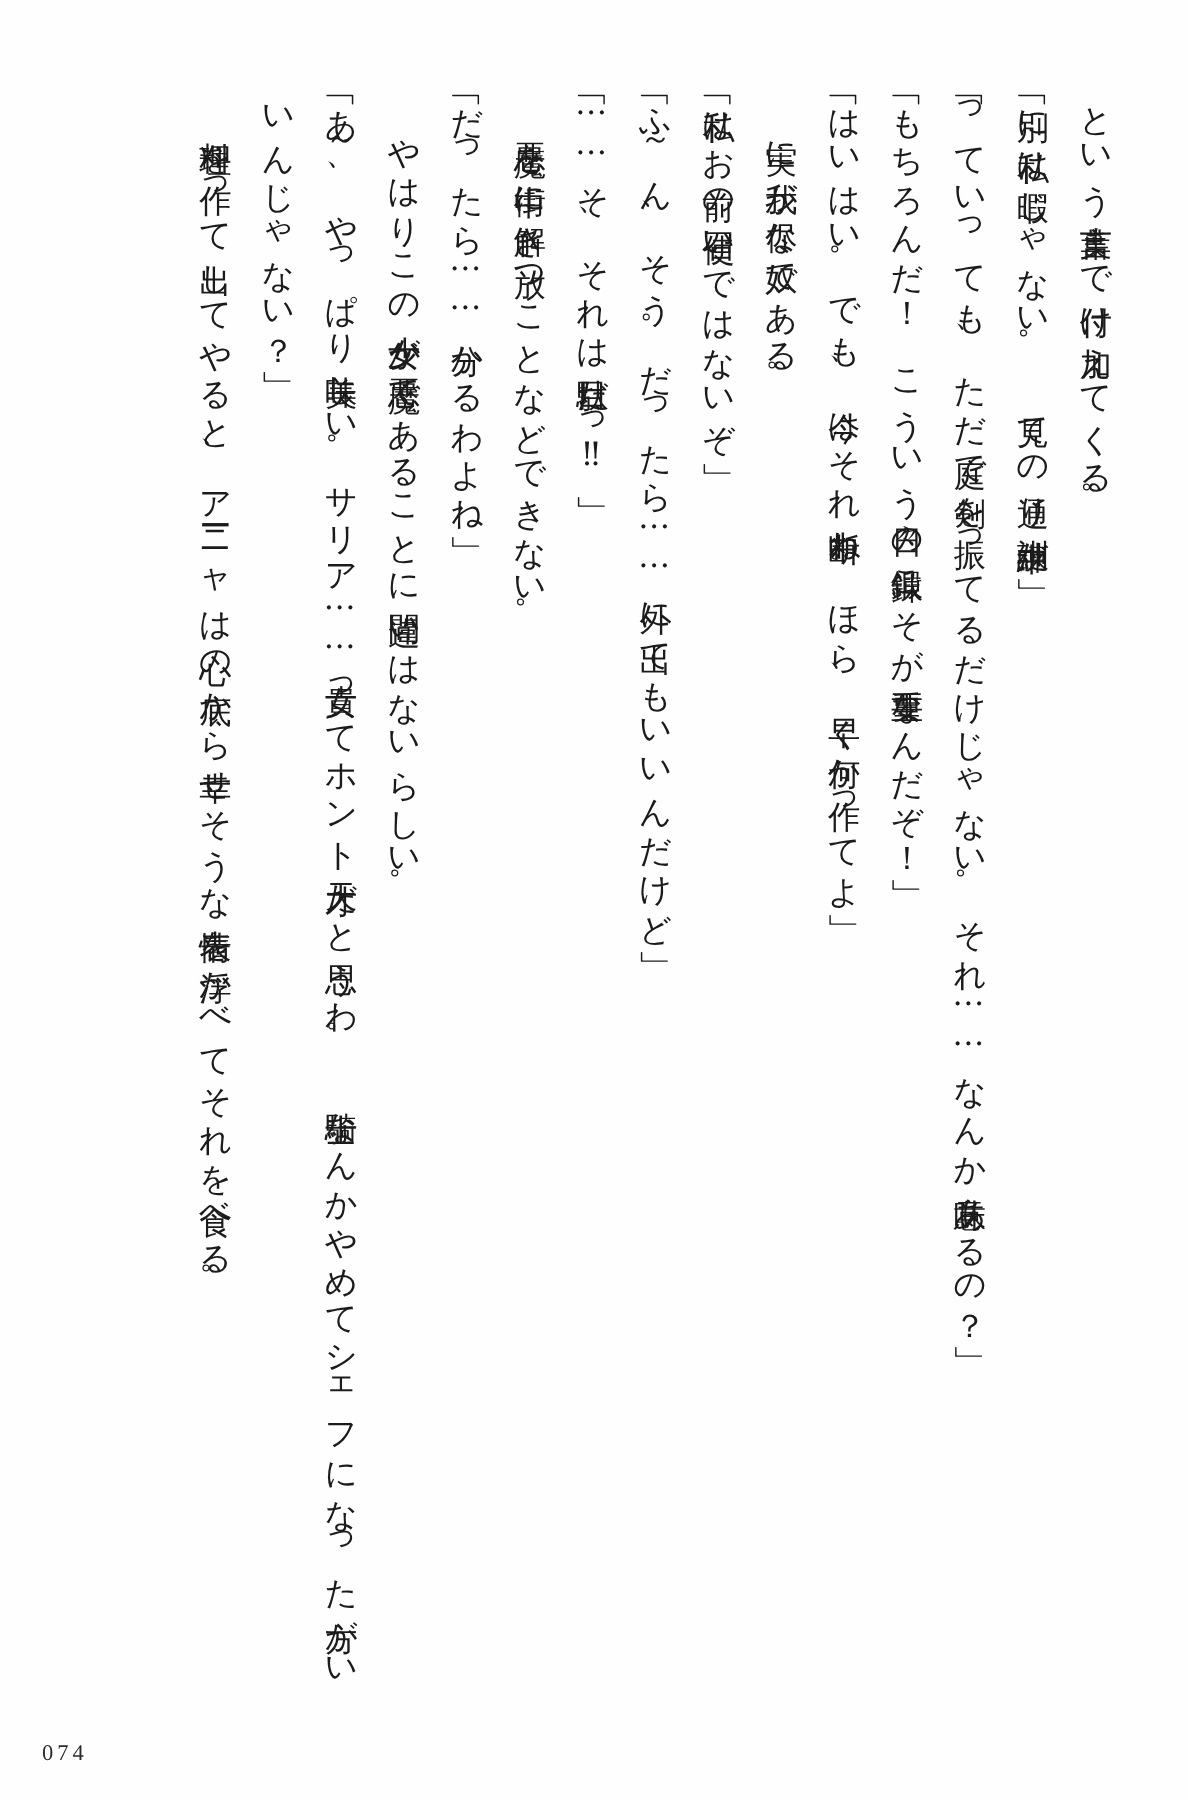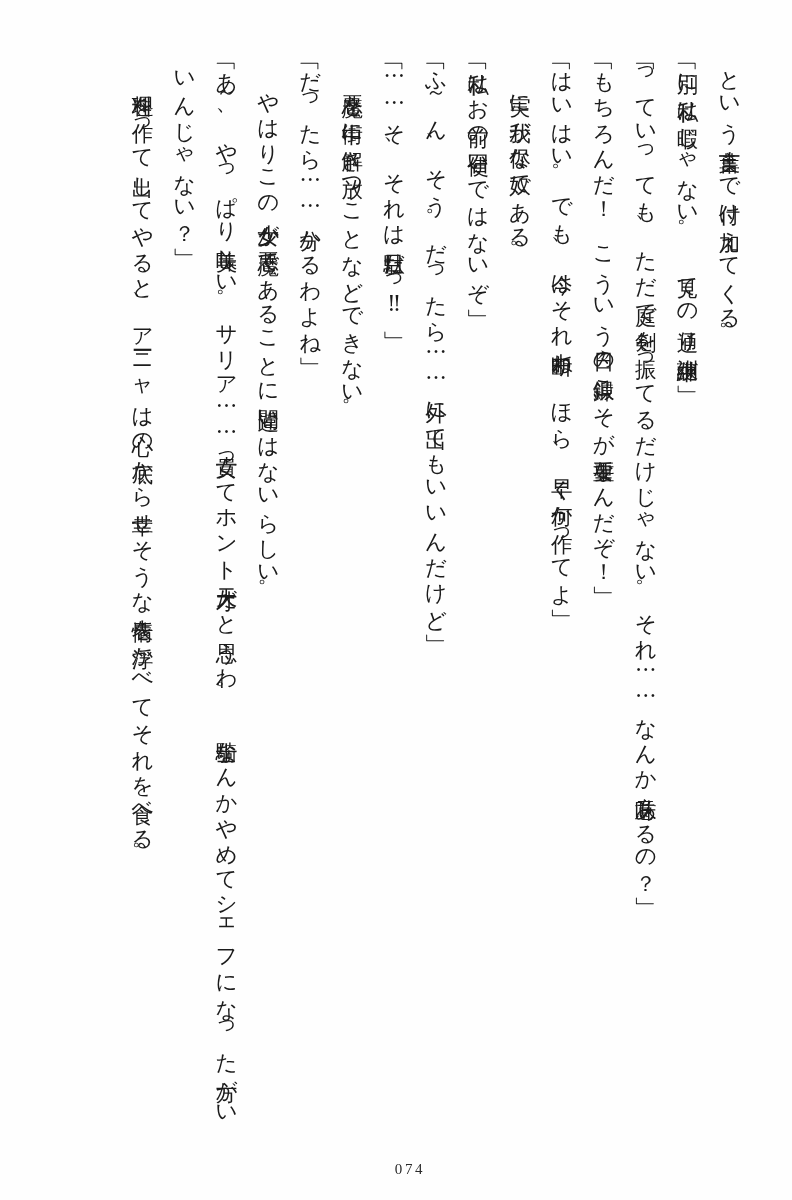--- a/index.html
+++ b/index.html
@@ -47,21 +47,21 @@
   }
   .vtext p.noindent {
     text-indent: 0;
   }
 
   .folio {
     position: absolute;
     bottom: 22px;
     left: 0;
     right: 0;
-    text-align: center;
+    text-align: left;
     font-family: "Liberation Serif", "DejaVu Serif", serif;
     font-size: 15px;
     letter-spacing: 0.18em;
     color: #2a2a2a;
     padding-left: 28px;
   }
 </style>
 </head>
 <body>
 

